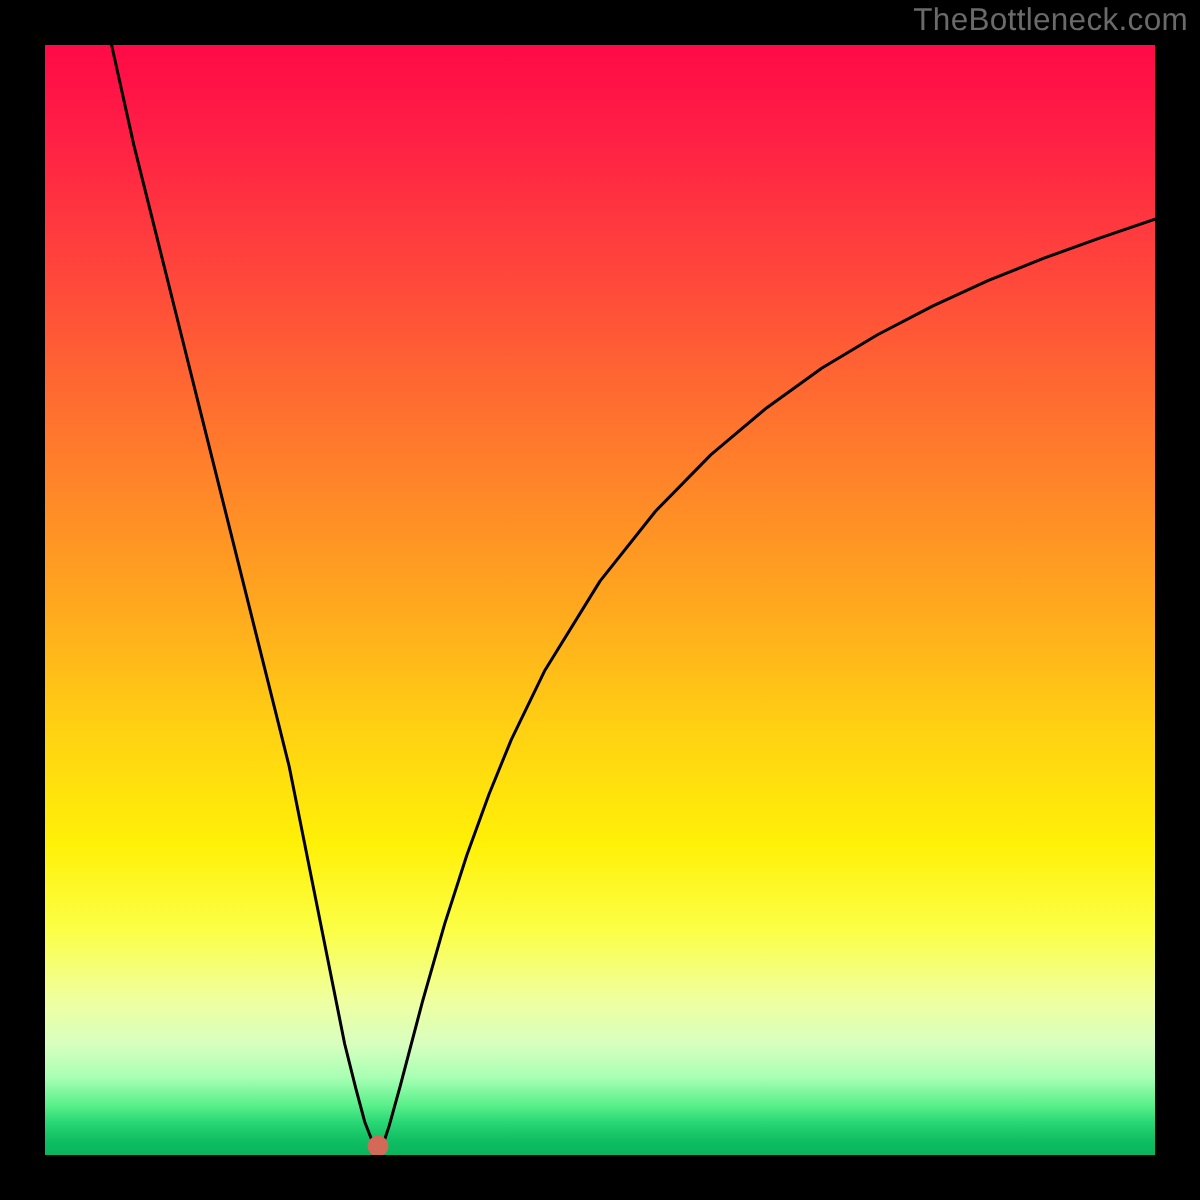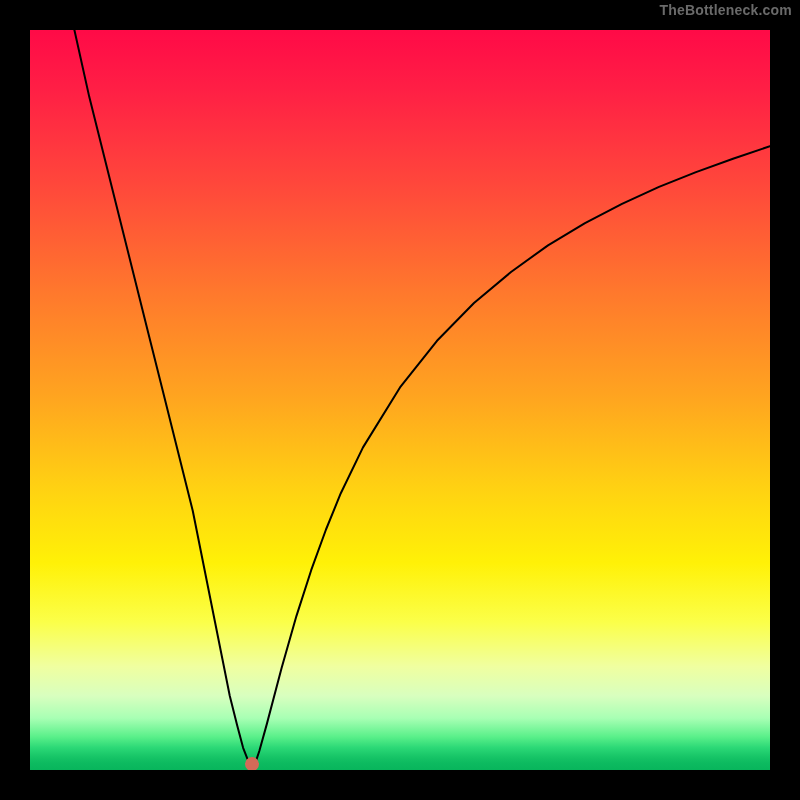--- a/index.html
+++ b/index.html
@@ -15,22 +15,22 @@
     position: relative;
     width: 800px;
     height: 800px;
     background: #000;
   }
   .watermark {
     position: absolute;
     top: 2px;
     right: 8px;
     color: #6a6a6a;
-    font-size: 14px;
-    font-weight: 700;
+    font-size: 21px;
+    font-weight: 400;
     letter-spacing: 0.2px;
     z-index: 10;
   }
   .plot-area {
     position: absolute;
     left: 30px;
     top: 30px;
     width: 740px;
     height: 740px;
     overflow: hidden;

